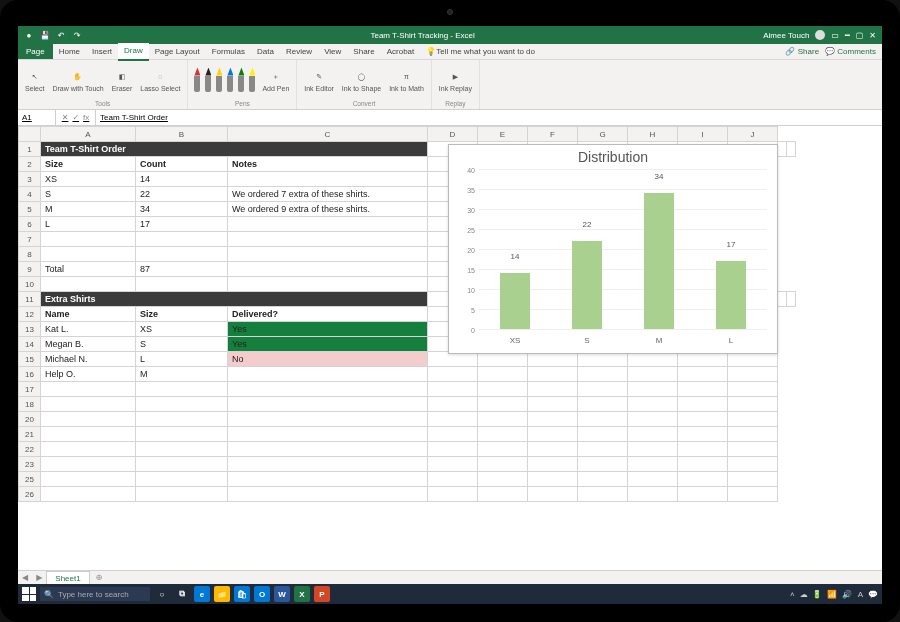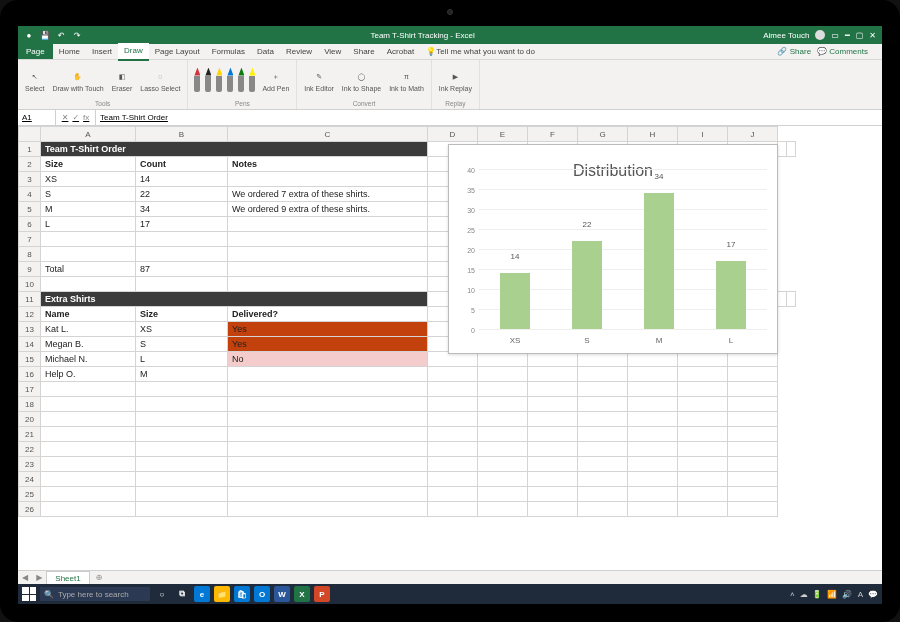--- a/index.html
+++ b/index.html
@@ -14,21 +14,21 @@
   .titlebar .title { flex:1; text-align:center; }
   .titlebar .user { display:flex; gap:6px; align-items:center; padding:0 6px; }
   .avatar { width:10px; height:10px; border-radius:50%; background:#ddd; }
 
   
   .ribbon-tabs { height:16px; background:#f3f2f1; display:flex; align-items:center; font-size:8px; color:#444; border-bottom:1px solid #d8d8d8; }
   .ribbon-tabs .tab { padding:8px 6px; height:100%; display:flex; align-items:center; cursor:pointer; }
   .ribbon-tabs .tab.active { background:#fff; color:#217346; border-bottom:2px solid #217346; }
   .ribbon-tabs .file { background:#217346; color:#fff; padding:0 8px; }
   .ribbon-tabs .spacer { flex:1; }
-  .ribbon-tabs .right { display:flex; gap:6px; padding-right:14px; color:#217346; }
+  .ribbon-tabs .right { display:flex; gap:6px; padding-right:6px; color:#217346; }
 
   
   .ribbon { height:50px; background:#f3f2f1; border-bottom:1px solid #d0d0d0; display:flex; font-size:7px; color:#555; }
   .group { border-right:1px solid #e1e1e1; padding:2px 4px; display:flex; flex-direction:column; }
   .group-body { flex:1; display:flex; align-items:center; gap:2px; }
   .group-label { text-align:center; font-size:6.5px; color:#888; padding-top:1px; }
   .rbtn { display:flex; flex-direction:column; align-items:center; justify-content:center; padding:1px 3px; gap:1px; cursor:pointer; }
   .rbtn .ic { width:14px; height:14px; display:flex; align-items:center; justify-content:center; }
   .pens { display:flex; gap:1px; }
   .pen { width:10px; height:26px; position:relative; }
@@ -48,26 +48,26 @@
   .gridwrap { position:relative; height:calc(100% - 18px - 16px - 50px - 16px - 14px - 20px); background:#fff; overflow:hidden; }
   table.sheet { border-collapse:collapse; font-size:9px; color:#222; position:absolute; top:0; left:0; }
   table.sheet th, table.sheet td { border:1px solid #d4d4d4; height:15px; }
   table.sheet th { background:#f3f2f1; font-weight:normal; font-size:8px; color:#555; text-align:center; }
   table.sheet th.rowh { width:22px; }
   table.sheet td { padding:0 4px; }
   .colA{width:95px;} .colB{width:92px;} .colC{width:200px;}
   .colD,.colE,.colF,.colG,.colH,.colI,.colJ{width:50px;}
   .sect { background:#3b3b3b; color:#fff; font-weight:bold; }
   .hdr { font-weight:bold; }
-  .yes { background:#c2410c; }
+  .yes { background:#15803d; }
   .no { background:#f4cccc; }
 
   
   .chart { position:absolute; left:430px; top:18px; width:330px; height:210px; background:#fff; border:1px solid #bbb; box-shadow:0 1px 3px rgba(0,0,0,.15); }
-  .chart-title { text-align:center; font-size:16px; color:#555; padding:4px 0;margin-top:13px; }
+  .chart-title { text-align:center; font-size:14px; color:#555; padding:4px 0; }
   .plot { position:absolute; left:30px; right:10px; top:24px; bottom:24px; }
   .grid-y { position:absolute; left:0; right:0; border-top:1px solid #eee; }
   .ylab { position:absolute; left:-24px; width:20px; text-align:right; font-size:7px; color:#888; transform:translateY(-50%); }
   .bar { position:absolute; bottom:0; width:30px; background:#a9d08e; }
   .bar-lbl { position:absolute; width:30px; text-align:center; font-size:8px; color:#555; transform:translateY(-12px); }
   .xcat { position:absolute; bottom:-16px; width:30px; text-align:center; font-size:8px; color:#666; }
 
   
   .sheettabs { height:14px; background:#f3f2f1; border-top:1px solid #d0d0d0; display:flex; align-items:center; font-size:8px; }
   .sheettab { padding:0 8px; background:#fff; border:1px solid #ccc; border-bottom:none; height:100%; display:flex; align-items:center; color:#217346; }
@@ -489,33 +489,20 @@
               <td></td>
               <td></td>
               <td></td>
               <td></td>
               <td></td>
               <td></td>
               <td></td>
             </tr>
             <tr>
               <th class="rowh">23</th>
-              <td></td>
-              <td></td>
-              <td></td>
-              <td></td>
-              <td></td>
-              <td></td>
-              <td></td>
-              <td></td>
-              <td></td>
-              <td></td>
-            </tr>
-            <tr>
-              <th class="rowh">24</th>
               <td></td>
               <td></td>
               <td></td>
               <td></td>
               <td></td>
               <td></td>
               <td></td>
               <td></td>
               <td></td>
               <td></td>

